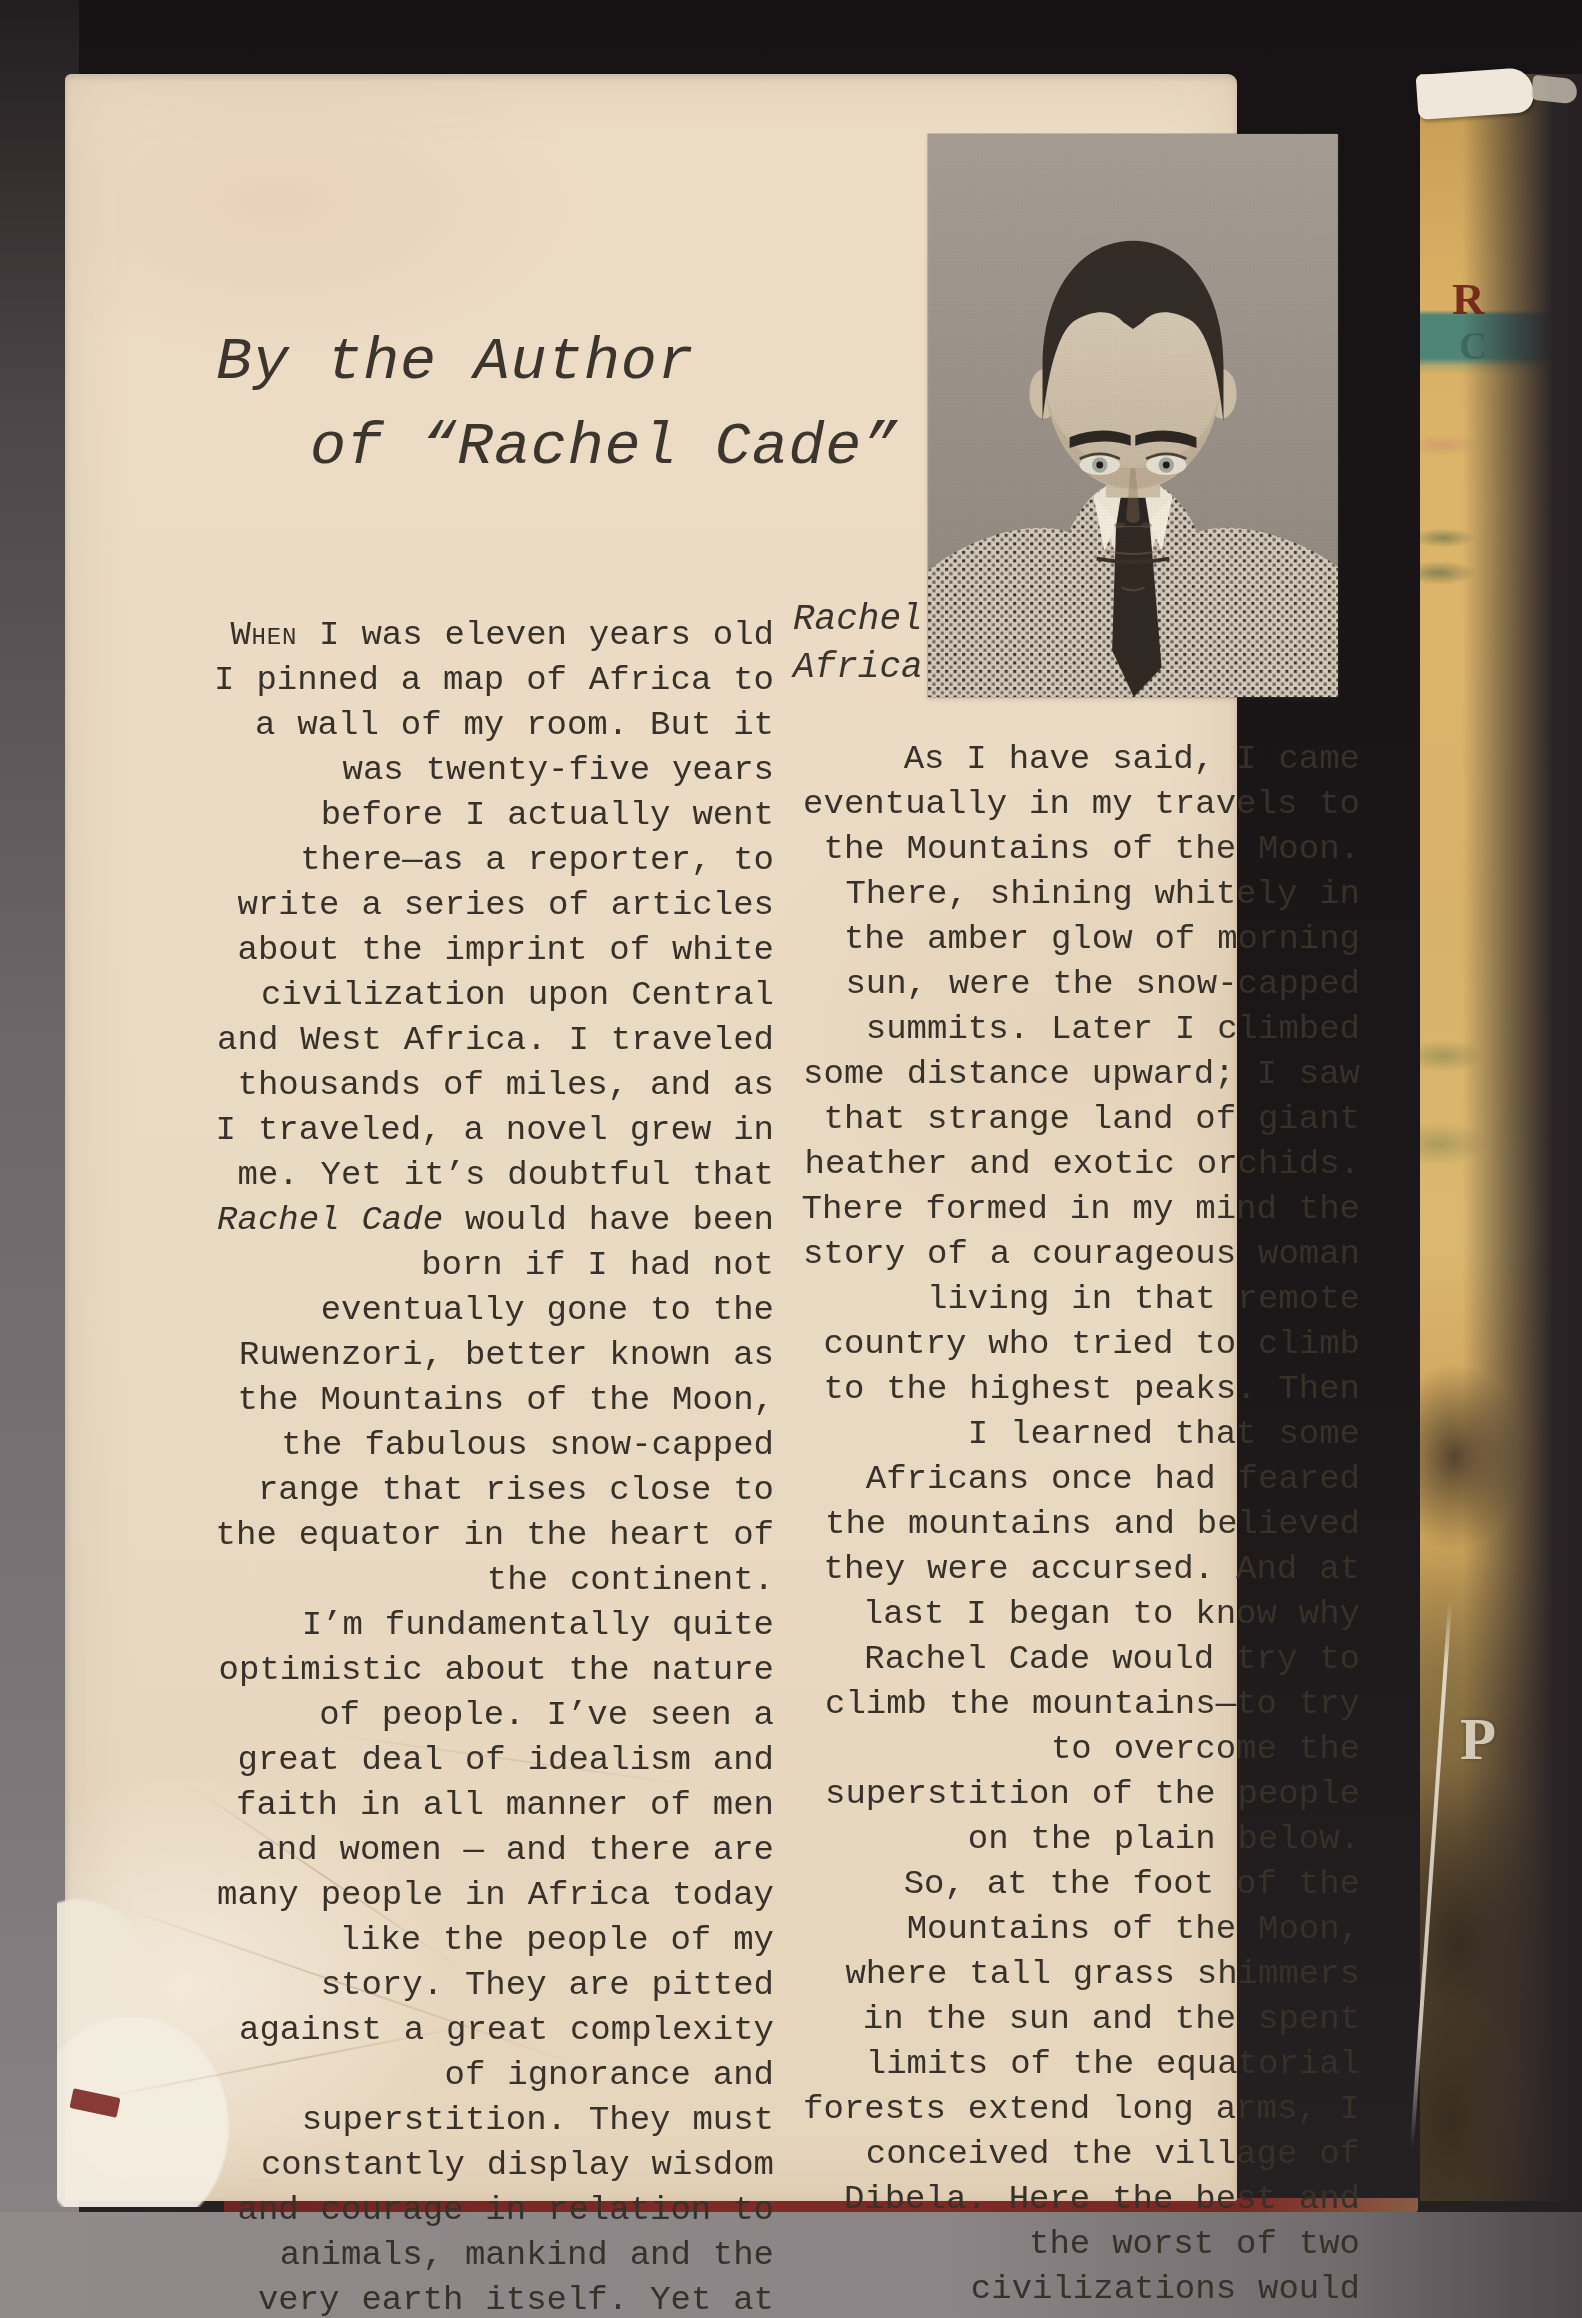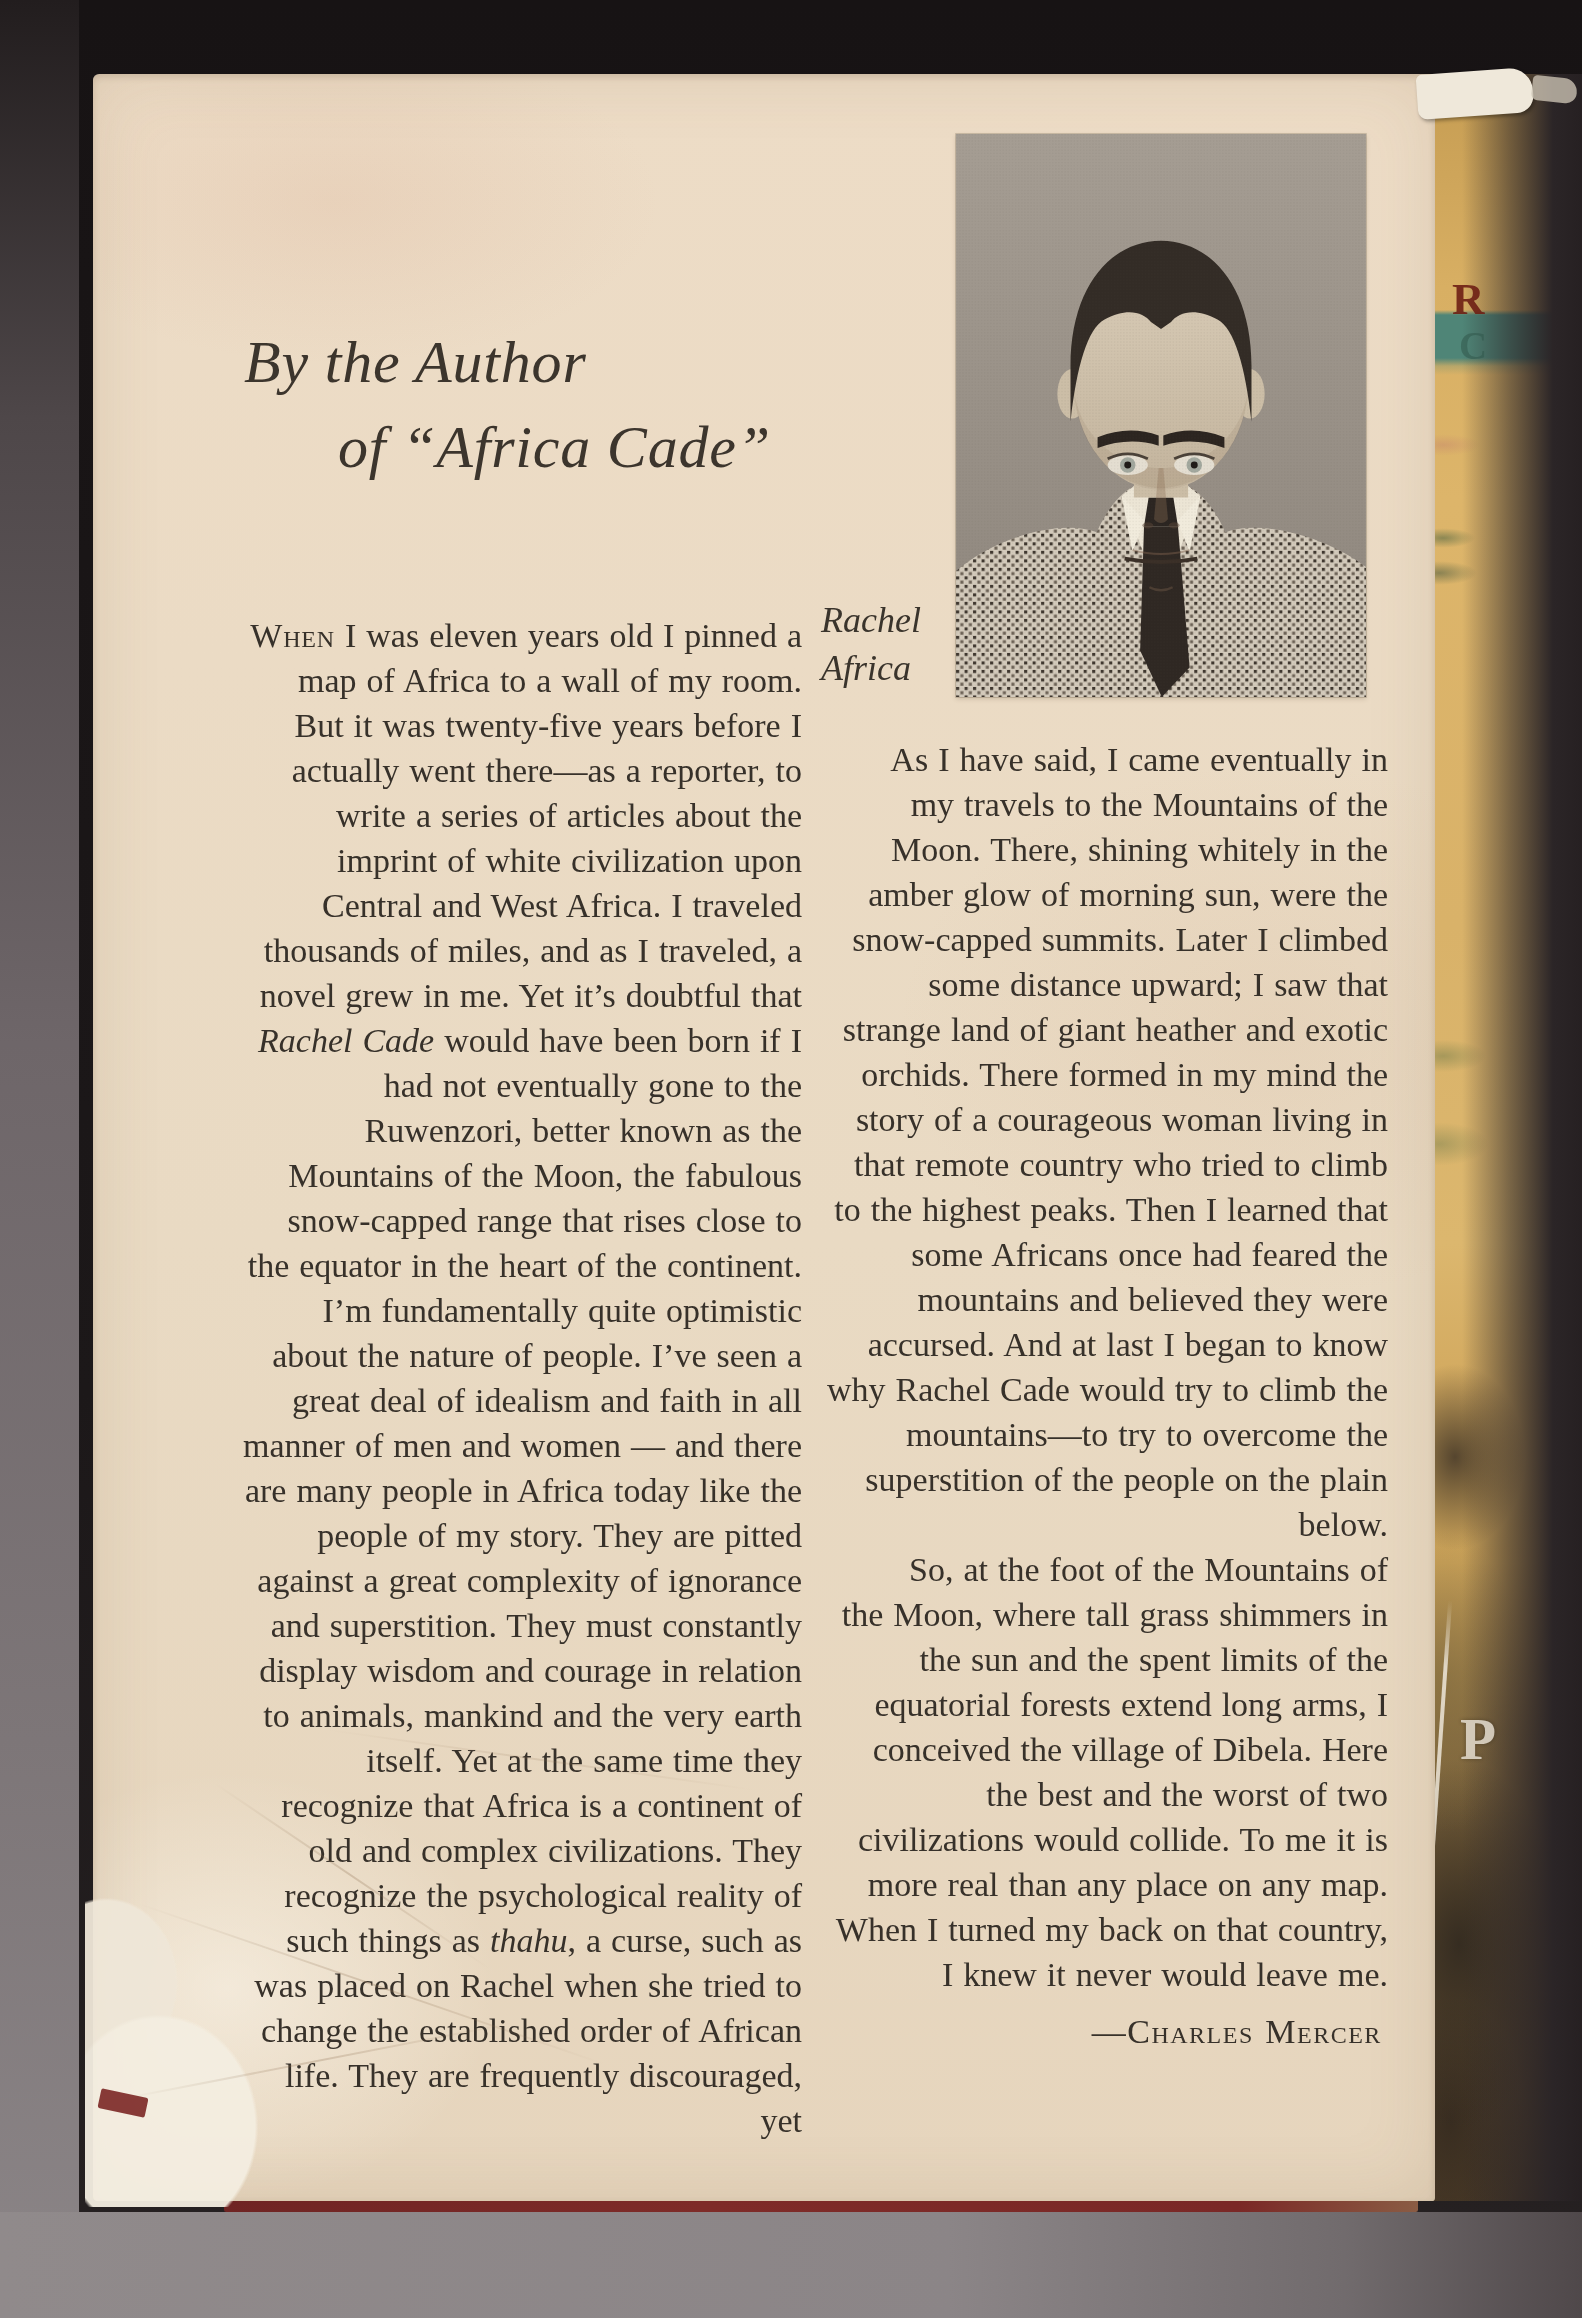--- a/index.html
+++ b/index.html
@@ -34,28 +34,28 @@
     background:linear-gradient(180deg, rgba(238,231,218,0), rgba(238,231,218,.85) 12%, rgba(238,231,218,.8) 78%, rgba(238,231,218,0));}
   .tear-top-a{position:absolute;left:1417px;top:71px;width:116px;height:45px;background:#efe8da;
     border-radius:6.2px 23px 17px 9.3px;transform:rotate(-4deg);box-shadow:1.5px 2.3px 3.9px rgba(0,0,0,.35);}
   .tear-top-b{position:absolute;left:1532px;top:77px;width:45px;height:25px;background:#c9c1b1;
     border-radius:4.6px 14px 10.8px 6.2px;transform:rotate(6deg);opacity:.8;}
   
   .board-red{position:absolute;left:224px;top:2198px;width:1194px;height:14px;
     background:linear-gradient(90deg,#6f2423,#7e2b28 40%,#7a2826 85%,#8a5c44 100%);
     border-radius:0 0 2.3px 2.3px;}
   
-  .jacket{position:absolute;left:93px;top:74px;width:1342px;height:2127px;
+  .jacket{position:absolute;left:65px;top:74px;width:1172px;height:2127px;
     background:
       radial-gradient(464px 232px at 18% 6%, rgba(214,168,142,.20), transparent 70%),
       radial-gradient(541px 386px at 88% 45%, rgba(196,156,120,.12), transparent 70%),
       radial-gradient(386px 309px at 10% 90%, rgba(255,252,244,.5), transparent 70%),
       linear-gradient(180deg,#eddcc6 0%,#e9dac3 55%,#e6d5bd 100%);
     border-radius:6.2px 9.3px 3.1px 4.6px;
-    box-shadow:inset 0 0 70px rgba(120,90,60,.14), inset 0 3.1px 7.7px rgba(80,60,40,.18);}
+    box-shadow:inset 0 0 70px rgba(120,90,60,.14), inset 0 3.1px 7.7px rgba(80,60,40,.18);font-family:Liberation Mono, monospace;}
   .tear-bl{position:absolute;left:-7.7px;top:1770px;width:263px;height:363px;pointer-events:none;
     background:
       radial-gradient(178px 201px at 28% 78%, #f4eee1 0 54%, rgba(244,238,225,0) 56%),
       radial-gradient(139px 162px at 8% 38%, #efe7d8 0 50%, rgba(239,231,216,0) 52%);
     opacity:.95;}
   .board-peek{position:absolute;left:6.2px;top:2019px;width:48px;height:20px;background:#7b2725;
     transform:rotate(12deg);border-radius:2.3px;opacity:.9;}
   .crease{position:absolute;height:1.5px;pointer-events:none;
     background:linear-gradient(90deg,transparent,rgba(140,110,80,.28),transparent);}
   .crease.c1{left:31px;top:1909px;width:495px;transform:rotate(19deg);}
@@ -98,21 +98,21 @@
     <span class="letter letter-p">P</span>
     <div class="strip-crease"></div>
   </div>
 
   <div class="board-red"></div>
 
   <div class="jacket">
 
     <h1 class="title">
       <span class="t-line">By the Author</span>
-      <span class="t-line t2">of “Africa Cade”</span>
+      <span class="t-line t2">of “Rachel Cade”</span>
     </h1>
 
     <div class="portrait" title="black-and-white halftone portrait of author Charles Mercer wearing a tweed jacket, white shirt and dark tie">
       <svg viewBox="0 0 530 728" xmlns="http://www.w3.org/2000/svg" role="img">
         <defs>
           <linearGradient id="bgGrad" x1="0" y1="0" x2="0" y2="1">
             <stop offset="0" stop-color="#a59d93"></stop>
             <stop offset="1" stop-color="#8d857c"></stop>
           </linearGradient>
           <linearGradient id="faceGrad" x1="0" y1="0" x2="0" y2="1">

